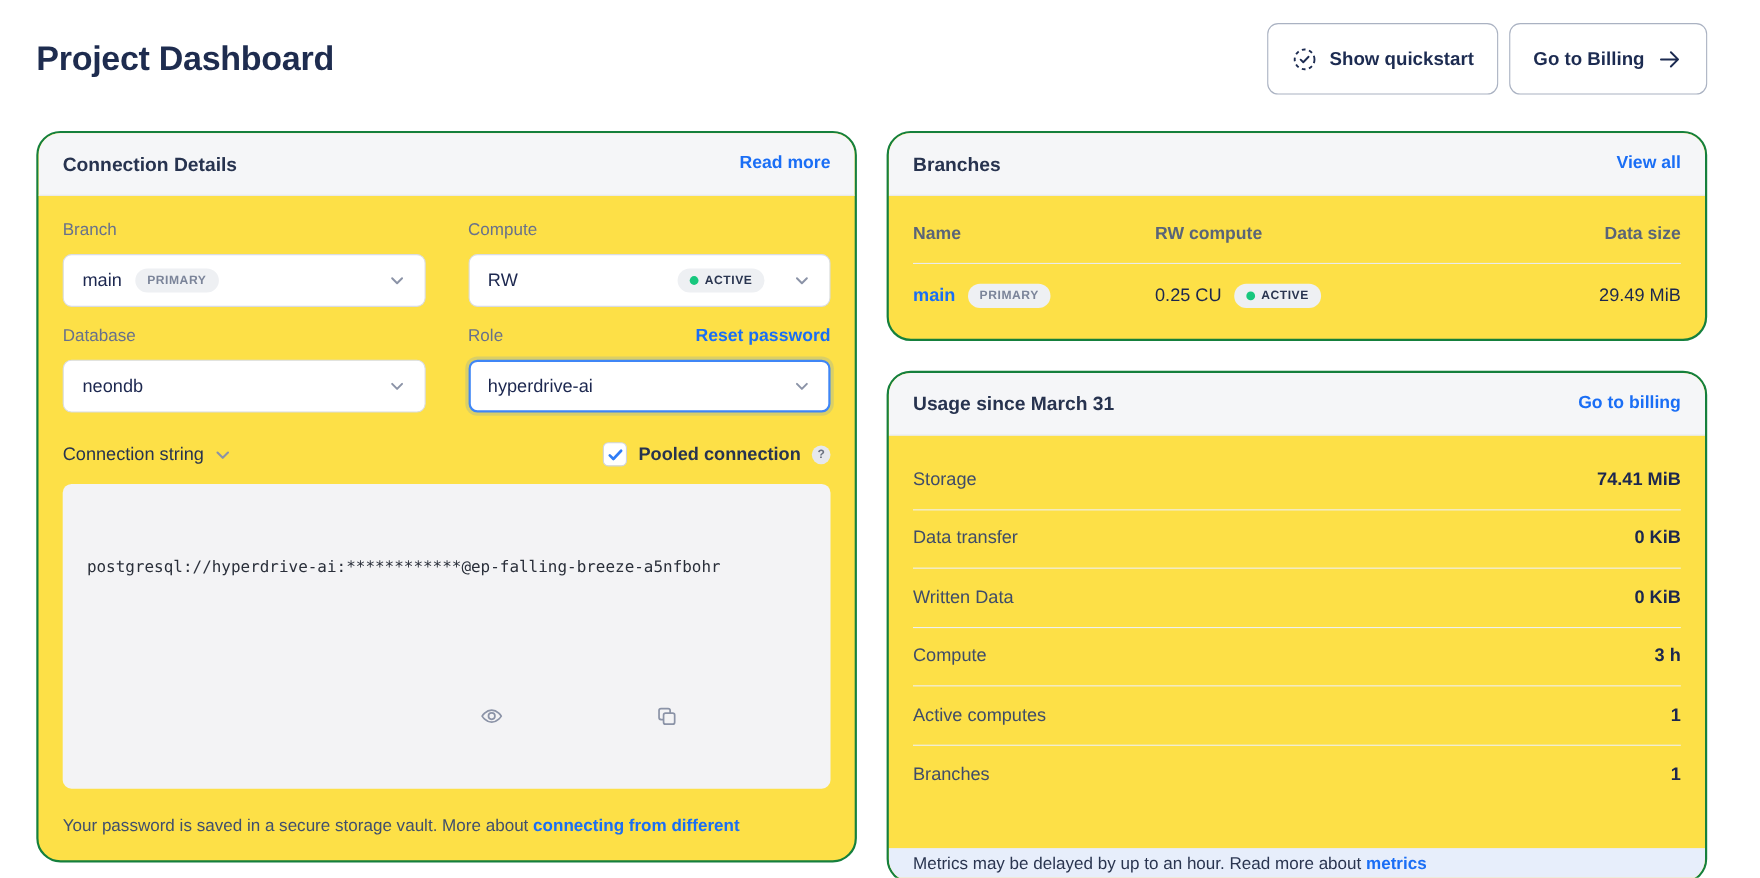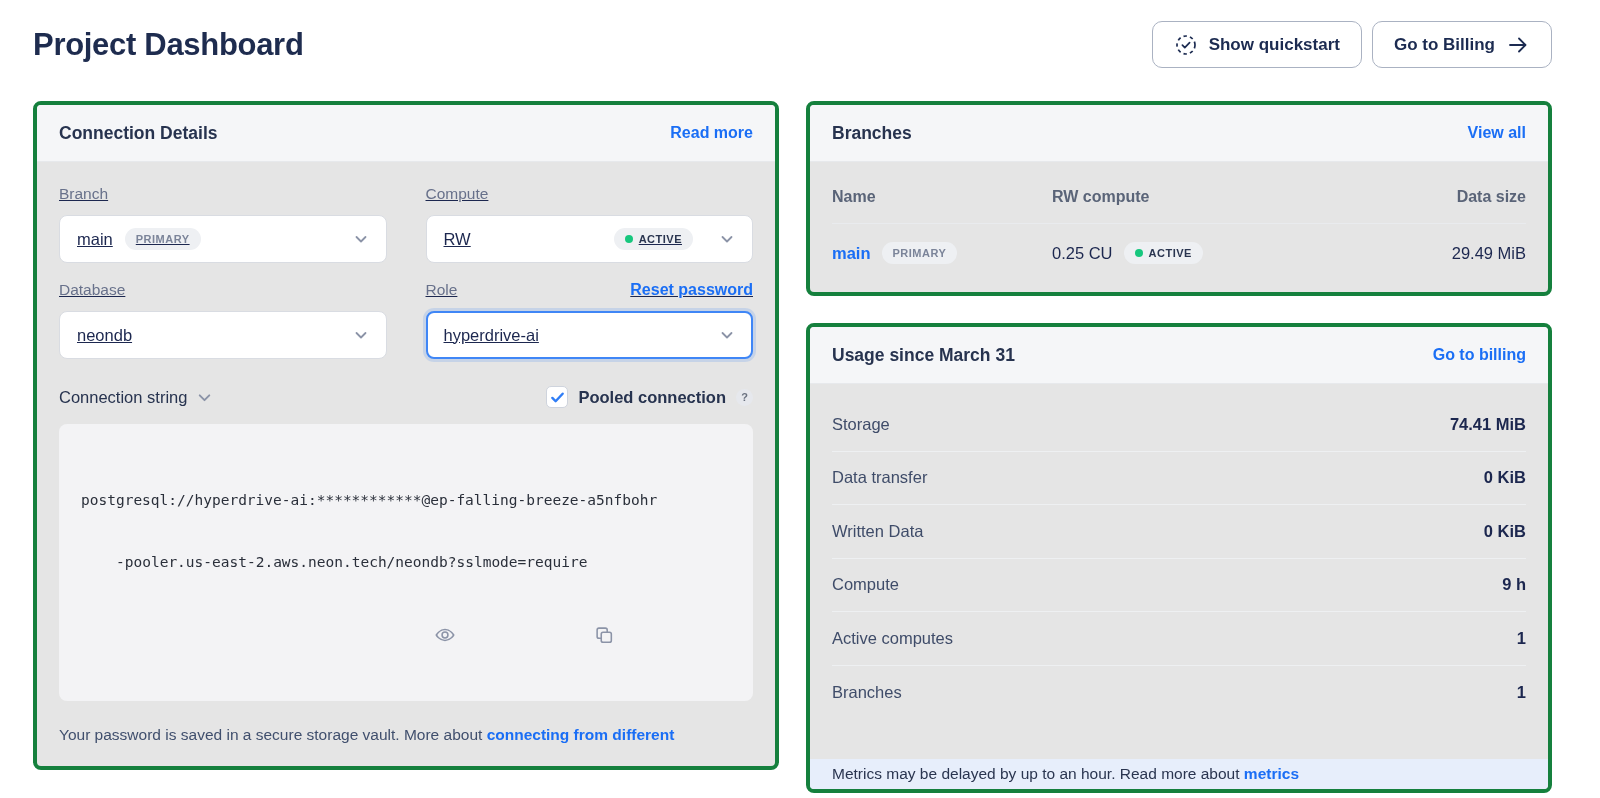--- a/index.html
+++ b/index.html
@@ -4,37 +4,37 @@
 <style>
   * { margin:0; padding:0; box-sizing:border-box; }
   html,body { width:1600px; height:798px; overflow:hidden; background:#fff;
     font-family:"Liberation Sans", sans-serif; color:#1c274f; }
 
   
   .topbar { display:flex; justify-content:space-between; align-items:center;
     padding:21px 48px 0 33px; }
   .page-title { font-size:31px; font-weight:700; color:#1e2c4f; letter-spacing:-0.3px; }
   .actions { display:flex; gap:10px; }
-  .btn { display:flex; align-items:center; gap:11px; height:47px; padding:0 21px;
+  .btn { display:flex; align-items:center; gap:11px; height:65px; padding:0 21px;
     border:1px solid #aab2c2; border-radius:10px; background:#fff;
     font-size:17px; font-weight:600; color:#1c2b51; cursor:pointer; }
 
   
   .main { display:flex; gap:27px; padding:33px 48px 0 33px; align-items:flex-start; }
   .col { width:746px; display:flex; flex-direction:column; gap:27px; }
 
-  .card { border:4px solid #15803d; border-radius:8px; background:#e5e5e5; overflow:hidden; }
+  .card { border:2px solid #15803d; border-radius:22px; background:#fde047; overflow:hidden; }
   .card-header { display:flex; justify-content:space-between; align-items:center;
     height:57px; padding:0 22px; background:#f5f6f8; border-bottom:1px solid #e7e9ec; }
   .card-title { font-size:17.5px; font-weight:700; color:#27334f; }
   .link { color:#1a6ef5; font-weight:600; font-size:16px; cursor:pointer; text-decoration:none; }
 
   
   .cd-body { padding:22px; }
-  .fields { display:grid; grid-template-columns:1fr 1fr; column-gap:39px;text-decoration:underline; }
+  .fields { display:grid; grid-template-columns:1fr 1fr; column-gap:39px; }
   .field { margin-bottom:17px; }
   .label-row { display:flex; justify-content:space-between; align-items:center;
     height:20px; margin-bottom:11px; }
   .field-label { font-size:15.5px; color:#68718b; }
   .select { display:flex; align-items:center; gap:12px; height:48px;
     border:1px solid #d9dce2; border-radius:8px; padding:0 17px; background:#fff; cursor:pointer; }
   .select.focused { border:2px solid #3f86f6; box-shadow:0 0 0 3px rgba(63,134,246,.18); padding:0 16px; }
   .select-value { font-size:16.5px; color:#1c274f; }
   .chev { margin-left:auto; display:flex; }
 
@@ -204,21 +204,20 @@
                   <path d="M2.5 8.5l3.5 3.5L13.5 4"></path>
                 </svg>
             </span>
             <span class="pooled-label">Pooled connection</span>
             <span class="help">?</span>
           </div>
         </div>
 
         <div class="code">
           <div>postgresql://hyperdrive-ai:************@ep-falling-breeze-a5nfbohr</div>
-          <div class="l2">-pooler.us-east-2.aws.neon.tech/neondb?sslmode=require</div>
           <div class="code-icons">
             <span class="icon-btn">
               <span>
                 <svg width="22" height="22" viewBox="0 0 24 24" fill="none" stroke="#8b93a7" stroke-width="1.7">
                   <path d="M2.5 12s3.5-6 9.5-6 9.5 6 9.5 6-3.5 6-9.5 6-9.5-6-9.5-6z" stroke-linejoin="round"></path>
                   <circle cx="12" cy="12" r="3.2"></circle>
                 </svg>
               </span>
             </span>
             <span class="icon-btn">
@@ -281,21 +280,21 @@
         <div class="urow">
           <span class="lab">Data transfer</span>
           <span class="val">0 KiB</span>
         </div>
         <div class="urow">
           <span class="lab">Written Data</span>
           <span class="val">0 KiB</span>
         </div>
         <div class="urow">
           <span class="lab">Compute</span>
-          <span class="val">9 h</span>
+          <span class="val">3 h</span>
         </div>
         <div class="urow">
           <span class="lab">Active computes</span>
           <span class="val">1</span>
         </div>
         <div class="urow">
           <span class="lab">Branches</span>
           <span class="val">1</span>
         </div>
       </div>

